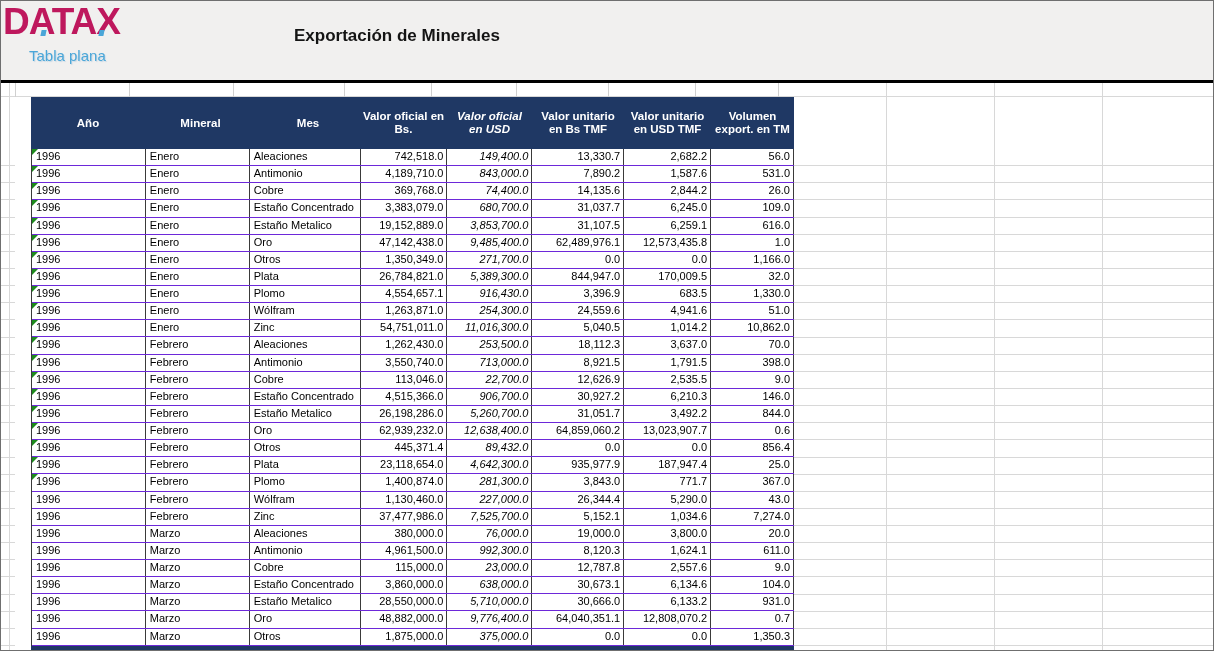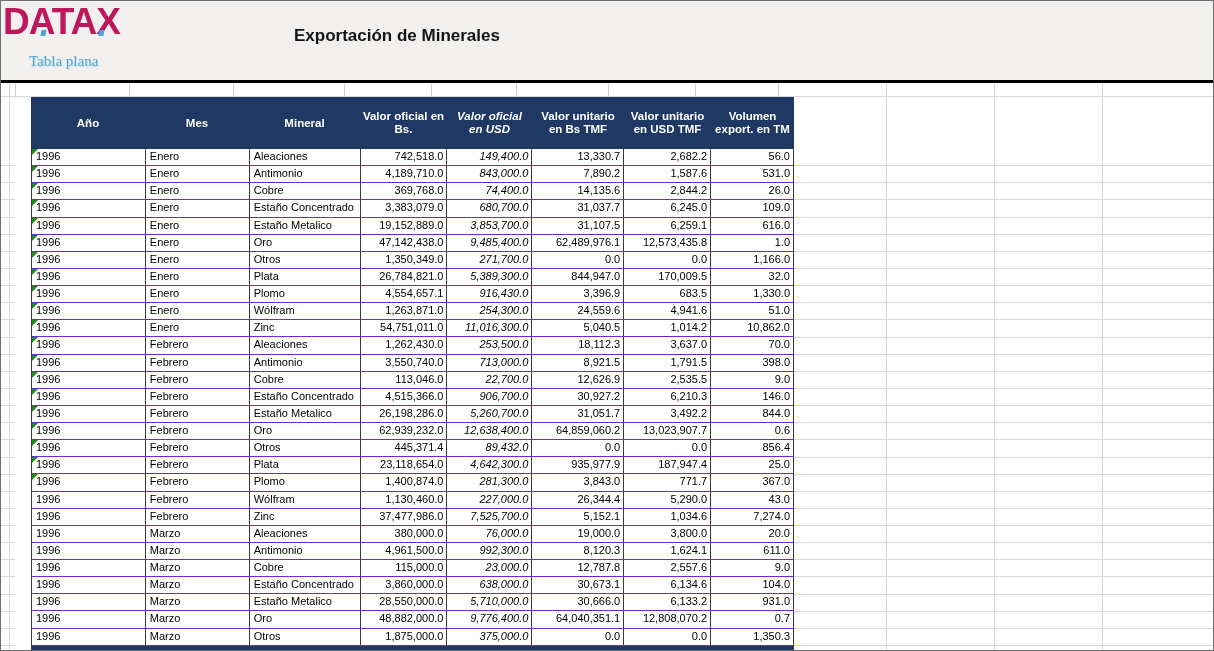--- a/index.html
+++ b/index.html
@@ -8,21 +8,21 @@
     background:#ffffff;border:1px solid #6f6f6f;overflow:hidden;
     font-family:"Liberation Sans", sans-serif;
   }
   
   .top-band{position:absolute;left:0;top:0;width:100%;height:79px;background:#f1f0ef;}
   .logo{position:absolute;left:2px;top:2px;}
   .logo-text{font-size:37px;font-weight:700;color:#be185d;letter-spacing:-1px;line-height:38px;}
   .logo-accent{position:absolute;width:5px;height:6px;background:#4aa6d8;top:27px;}
   .accent-1{left:38px;transform:skewX(-12deg);}
   .accent-2{left:96px;transform:skewX(-12deg);}
-  .logo-tagline{position:absolute;left:26px;top:50px;font-size:15px;color:#4aa6d8;text-shadow:1px 1px 1px #c9d9e6;white-space:nowrap;font-family:Liberation Serif, serif;}
+  .logo-tagline{position:absolute;left:26px;top:44px;font-size:15px;color:#4aa6d8;text-shadow:1px 1px 1px #c9d9e6;white-space:nowrap;}
   .report-title{position:absolute;left:293px;top:25px;font-size:17px;font-weight:600;color:#141414;}
   .black-rule{position:absolute;left:0;top:79px;width:100%;height:3px;background:#000;}
   
   .hline96{position:absolute;left:0;top:95px;width:100%;height:1px;background:#d8d8d8;}
   .rowlines{position:absolute;left:0;top:148px;width:100%;height:498px;z-index:1;
     background:repeating-linear-gradient(to bottom,transparent 0,transparent 16.14px,#d8d8d8 16.14px,#d8d8d8 17.14px);}
   .vline{position:absolute;top:82px;width:1px;height:569px;background:#d8d8d8;z-index:1;}
   .v8{left:8px;}.v885{left:885px;}.v993{left:993px;}.v1101{left:1101px;}
   .stub{position:absolute;top:82px;width:1px;height:14px;background:#d0d0d0;z-index:1;}
   
@@ -72,22 +72,22 @@
   <div class="stub" style="left:343px"></div>
   <div class="stub" style="left:430px"></div>
   <div class="stub" style="left:515px"></div>
   <div class="stub" style="left:607px"></div>
   <div class="stub" style="left:694px"></div>
   <div class="stub" style="left:777px"></div>
 
   <div class="table">
     <div class="thead" id="thead">
         <div class="th c0">Año</div>
+        <div class="th c2">Mineral</div>
         <div class="th c1">Mes</div>
-        <div class="th c2">Mineral</div>
         <div class="th c3">Valor oficial en Bs.</div>
         <div class="th c4">Valor oficial en USD</div>
         <div class="th c5">Valor unitario en Bs TMF</div>
         <div class="th c6">Valor unitario en USD TMF</div>
         <div class="th c7">Volumen export. en TM</div>
       </div>
     <div class="tbody" id="tbody">
         <div class="tr">
           <div class="td c0"><span class="err-tri"></span>1996</div>
           <div class="td c1">Enero</div>

